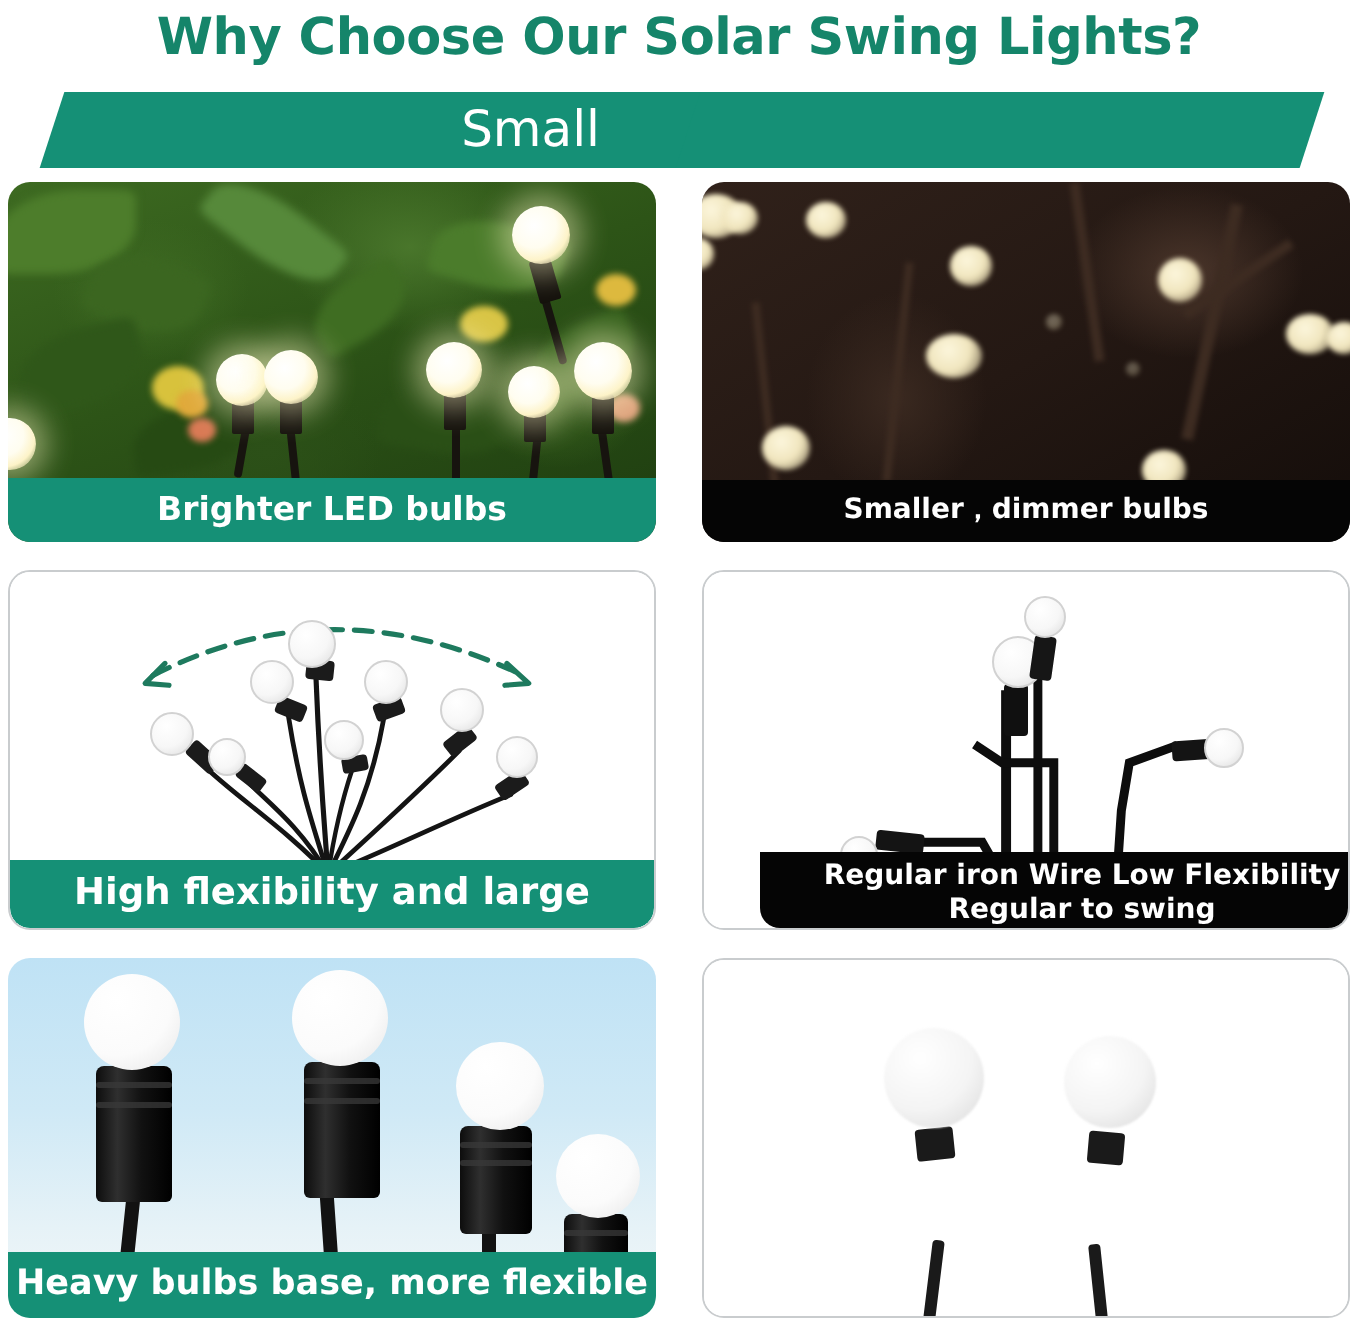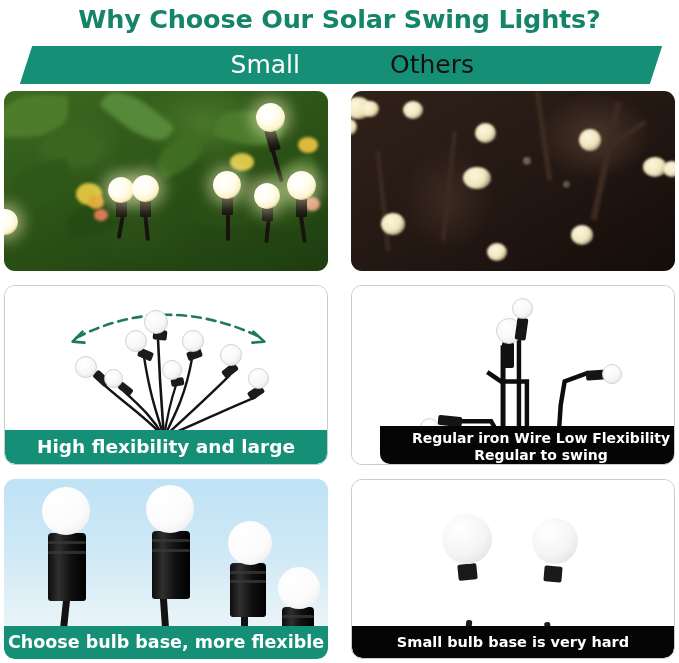--- a/index.html
+++ b/index.html
@@ -258,21 +258,20 @@
 <div class="page">
 
   <div class="title">Why Choose Our Solar Swing Lights?</div>
 
   <div class="vs-band">
     <div class="band-half band-left"></div>
     <div class="band-half band-right"></div>
   </div>
 
   <div class="band-label label-ours">Small</div>
-  <div class="band-label label-others">Others</div>
 
 
   <div class="grid">
 
     <div class="panel col-l row-1">
       <div class="scene garden">
         <div class="leaf" style="left:-6px;top:4px;width:70px;height:42px;background:#4d7d2b;"></div>
         <div class="leaf" style="left:40px;top:38px;width:58px;height:36px;background:#3b6620;transform:rotate(22deg);"></div>
         <div class="leaf" style="left:4px;top:74px;width:64px;height:38px;background:#2f5719;transform:rotate(-14deg);"></div>
         <div class="leaf" style="left:96px;top:10px;width:74px;height:30px;background:#56893a;transform:rotate(38deg);"></div>
@@ -308,20 +307,21 @@
         <div class="stem" style="left:262px;top:118px;width:4px;height:34px;transform:rotate(6deg);"></div>
         <div class="socket" style="left:258px;top:112px;width:11px;height:18px;"></div>
         <div class="bulb-glow" style="left:250px;top:92px;width:26px;height:26px;"></div>
 
         <div class="stem" style="left:296px;top:112px;width:4px;height:40px;transform:rotate(-8deg);"></div>
         <div class="socket" style="left:292px;top:106px;width:11px;height:20px;"></div>
         <div class="bulb-glow" style="left:283px;top:80px;width:29px;height:29px;"></div>
 
         <div class="bulb-glow" style="left:-12px;top:118px;width:26px;height:26px;"></div>
       </div>
+      <div class="caption teal c-r1l">Brighter LED bulbs</div>
     </div>
 
     <div class="panel col-r row-1">
       <div class="scene dark-scene">
         <div class="dark-twig" style="left:252px;top:10px;width:6px;height:120px;transform:rotate(12deg);"></div>
         <div class="dark-twig" style="left:236px;top:46px;width:64px;height:5px;transform:rotate(-34deg);"></div>
         <div class="dark-twig" style="left:190px;top:0px;width:5px;height:90px;transform:rotate(-8deg);"></div>
         <div class="dark-twig" style="left:96px;top:40px;width:4px;height:110px;transform:rotate(6deg);"></div>
         <div class="dark-twig" style="left:30px;top:60px;width:4px;height:100px;transform:rotate(-6deg);"></div>
 
@@ -333,20 +333,21 @@
         <div class="dim-bulb" style="left:112px;top:76px;width:28px;height:22px;"></div>
         <div class="dim-bulb" style="left:228px;top:38px;width:22px;height:22px;"></div>
         <div class="dim-bulb" style="left:292px;top:66px;width:24px;height:20px;"></div>
         <div class="dim-bulb" style="left:312px;top:70px;width:18px;height:16px;"></div>
         <div class="dim-bulb" style="left:30px;top:122px;width:24px;height:22px;"></div>
         <div class="dim-bulb" style="left:220px;top:134px;width:22px;height:20px;"></div>
         <div class="dim-bulb" style="left:136px;top:152px;width:20px;height:18px;"></div>
         <div class="dim-bulb" style="left:172px;top:66px;width:8px;height:8px;opacity:0.35;"></div>
         <div class="dim-bulb" style="left:212px;top:90px;width:7px;height:7px;opacity:0.3;"></div>
       </div>
+      <div class="caption black c-r1r">Smaller，dimmer bulbs</div>
     </div>
 
     <div class="panel col-l row-2 bordered">
       <div class="scene white-scene">
         <svg class="arc-svg" viewBox="0 0 324 180">
           <path d="M72,52 Q162,6 258,52" stroke="#1e7a5e" stroke-width="2.6" fill="none" stroke-dasharray="9 6" stroke-linecap="round"></path>
           <path d="M78,46 L68,56 L80,57" stroke="#1e7a5e" stroke-width="2.6" fill="none" stroke-linecap="round" stroke-linejoin="round"></path>
           <path d="M250,46 L261,56 L249,57" stroke="#1e7a5e" stroke-width="2.6" fill="none" stroke-linecap="round" stroke-linejoin="round"></path>
 
           <g stroke="#141414" fill="none" stroke-linecap="round">
@@ -435,30 +436,29 @@
         <div class="big-wire" style="left:237px;top:132px;width:7px;height:48px;"></div>
         <div class="big-base" style="left:226px;top:84px;width:36px;height:54px;"></div>
         <div class="base-ring" style="left:226px;top:92px;width:36px;height:3px;"></div>
         <div class="base-ring" style="left:226px;top:101px;width:36px;height:3px;"></div>
         <div class="big-bulb" style="left:224px;top:42px;width:44px;height:44px;"></div>
 
         <div class="big-base" style="left:278px;top:128px;width:32px;height:52px;"></div>
         <div class="base-ring" style="left:278px;top:136px;width:32px;height:3px;"></div>
         <div class="big-bulb" style="left:274px;top:88px;width:42px;height:42px;"></div>
       </div>
-      <div class="caption teal c-r3l">Choose bulb base, more flexible</div>
+      <div class="caption teal c-r3l">Heavy bulbs base, more flexible</div>
     </div>
 
     <div class="panel col-r row-3 bordered">
       <div class="scene white-scene">
         <div class="small-base" style="left:112px;top:140px;width:6px;height:40px;transform:rotate(7deg);"></div>
         <div class="small-base" style="left:106px;top:84px;width:19px;height:16px;transform:rotate(-6deg);"></div>
         <div class="soft-bulb" style="left:90px;top:34px;width:50px;height:50px;"></div>
 
         <div class="small-base" style="left:194px;top:142px;width:6px;height:38px;transform:rotate(-6deg);"></div>
         <div class="small-base" style="left:192px;top:86px;width:18px;height:16px;transform:rotate(5deg);"></div>
         <div class="soft-bulb" style="left:180px;top:38px;width:46px;height:46px;"></div>
       </div>
-      <div class="caption black c-r3r">Small bulb base is very hard</div>
     </div>
 
   </div>
 </div>
 
 </body></html>

